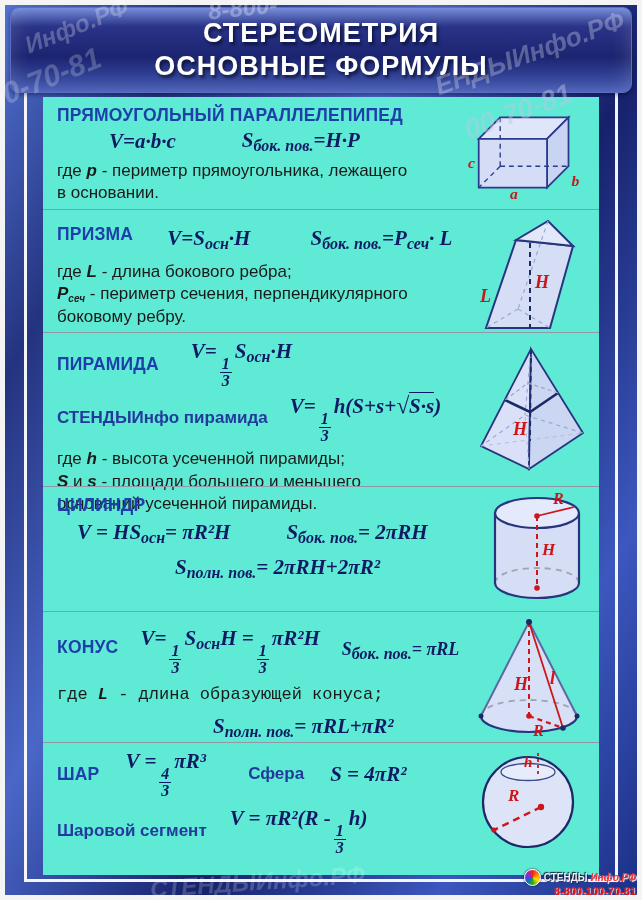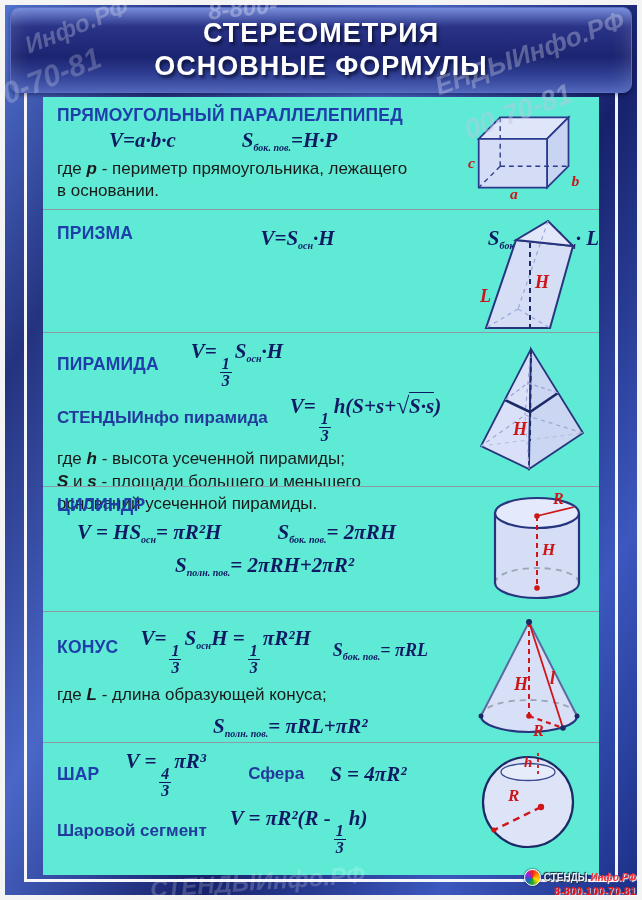--- a/index.html
+++ b/index.html
@@ -41,21 +41,21 @@
   .logo .phone{font-size:11px;font-weight:bold;color:#e31515;text-shadow:1px 1px 1px rgba(255,255,255,.8);}
 
   
   .sec{position:relative;box-sizing:border-box;padding:6px 0 0 10px;}
   .sec + .sec{border-top:1.5px solid #8f98a5;}
   .sec h2{margin:2px 0 2px 4px;font-size:17.5px;color:#1e3faa;letter-spacing:.2px;}
   .subhead{font-size:17px;font-weight:bold;color:#233a9c;}
 
   .formula{font-family:"Liberation Serif","DejaVu Serif",serif;font-style:italic;font-weight:700;
     color:#101a63;font-size:21px;white-space:nowrap;}
-  .formula .fsub{font-size:10px;vertical-align:-4px;}
+  .formula .fsub{font-size:16px;vertical-align:-4px;}
   .frac{display:inline-flex;flex-direction:column;align-items:center;vertical-align:-11px;
     line-height:1.02;margin:0 3px;font-size:16px;}
   .frac .den{border-top:1.8px solid #101a63;padding:0 2px;}
   .rad{white-space:nowrap;text-align:center;}
   .rad-sym{font-size:1.12em;}
   .rad-body{border-top:1.9px solid #101a63;padding-top:1px;}
 
   .note{margin:5px 0 0 4px;font-size:17px;color:#1a1a1a;line-height:1.32;}
   .note .var{font-weight:bold;font-style:italic;}
   .note .vsub{font-size:10px;font-weight:bold;font-style:italic;vertical-align:-3px;}
@@ -100,25 +100,30 @@
         <path d="M82,32 L104,10 L104,60 L82,82 Z" fill="#c9d4f2" stroke="#2a3a8c" stroke-width="1.8"></path>
         <path d="M12,32 L82,32 L82,82 L12,82 Z" fill="#d5ddf6" stroke="#2a3a8c" stroke-width="1.8"></path>
         <path d="M34,10 L34,60 M34,60 L104,60 M34,60 L12,82" fill="none" stroke="#2a3a8c" stroke-width="1.4" stroke-dasharray="5 4"></path>
         <text class="figlbl" x="1" y="62" font-size="16">c</text>
         <text class="figlbl" x="44" y="94" font-size="16">a</text>
         <text class="figlbl" x="107" y="80" font-size="16">b</text>
       </svg>
     </section>
 
     <section class="sec" style="height:123px;">
-      <div class="frow" style="gap:34px;justify-content:space-between;">
+      <div class="frow" style="gap:34px;">
         <h2 style="margin:0 0 0 4px;">ПРИЗМА</h2>
         <span class="formula" style="margin-top:10px;"><span>V=S</span><sub class="fsub">осн</sub><span>·H</span></span>
         <span class="formula" style="margin-top:10px;margin-left:26px;"><span>S</span><sub class="fsub">бок. пов.</sub><span>=P</span><sub class="fsub">сеч</sub><span>· L</span></span>
       </div>
+      <p class="note" style="margin-top:8px;">
+        <span>где </span><span class="var">L</span><span> - длина бокового ребра;</span><br>
+        <span class="var">P</span><span class="vsub">сеч</span><span> - периметр сечения, перпендикулярного</span><br>
+        <span>боковому ребру.</span>
+      </p>
       <svg class="fig" style="right:18px;top:4px;" width="105" height="118" viewBox="0 0 105 118">
         <path d="M10,114 L40,26 L97,32 L74,114 Z" fill="#d6def6" stroke="#27357f" stroke-width="2"></path>
         <path d="M40,26 L72,7 L97,32 Z" fill="#e2e8fa" stroke="#27357f" stroke-width="2"></path>
         <path d="M72,7 L42,95 M42,95 L10,114 M42,95 L74,114" fill="none" stroke="#9aa6d4" stroke-width="1.2" stroke-dasharray="4 4"></path>
         <path d="M54,29 L54,114" fill="none" stroke="#1b2a66" stroke-width="2" stroke-dasharray="5 4"></path>
         <text class="figlbl" x="4" y="88" font-size="18">L</text>
         <text class="figlbl" x="59" y="74" font-size="18">H</text>
       </svg>
     </section>
 
@@ -183,21 +188,21 @@
         <h2 style="margin:0 0 0 4px;">КОНУС</h2>
         <span class="formula" style="margin-top:8px;"><span>V=</span><span class="frac">
               <span class="num">1</span>
               <span class="den">3</span>
             </span><span>S</span><sub class="fsub">осн</sub><span>H =</span><span class="frac">
               <span class="num">1</span>
               <span class="den">3</span>
             </span><span>πR²H</span></span>
         <span class="formula" style="margin-top:8px;font-size:18px;"><span>S</span><sub class="fsub">бок. пов.</sub><span>= πRL</span></span>
       </div>
-      <p class="note" style="margin-top:7px;">
+      <p class="note" style="margin-top:7px;font-family:Liberation Mono, monospace;">
         <span>где </span><span class="var">L</span><span> - длина образующей конуса;</span>
       </p>
       <div class="frow" style="margin-left:160px;margin-top:8px;">
         <span class="formula"><span>S</span><sub class="fsub">полн. пов.</sub><span>= πRL+πR²</span></span>
       </div>
       <svg class="fig" style="right:14px;top:2px;" width="112" height="128" viewBox="0 0 112 128">
         <path d="M56,8 L8,102 A48,16 0 0 0 104,102 Z" fill="#d8e0f7" stroke="none"></path>
         <path d="M8,102 A48,16 0 0 1 104,102" fill="none" stroke="#9aa5b5" stroke-width="1.8" stroke-dasharray="6 5"></path>
         <path d="M8,102 A48,16 0 0 0 104,102" fill="none" stroke="#27357f" stroke-width="2.2"></path>
         <path d="M56,8 L8,102 M56,8 L104,102" stroke="#5b6aa0" stroke-width="2" fill="none"></path>

